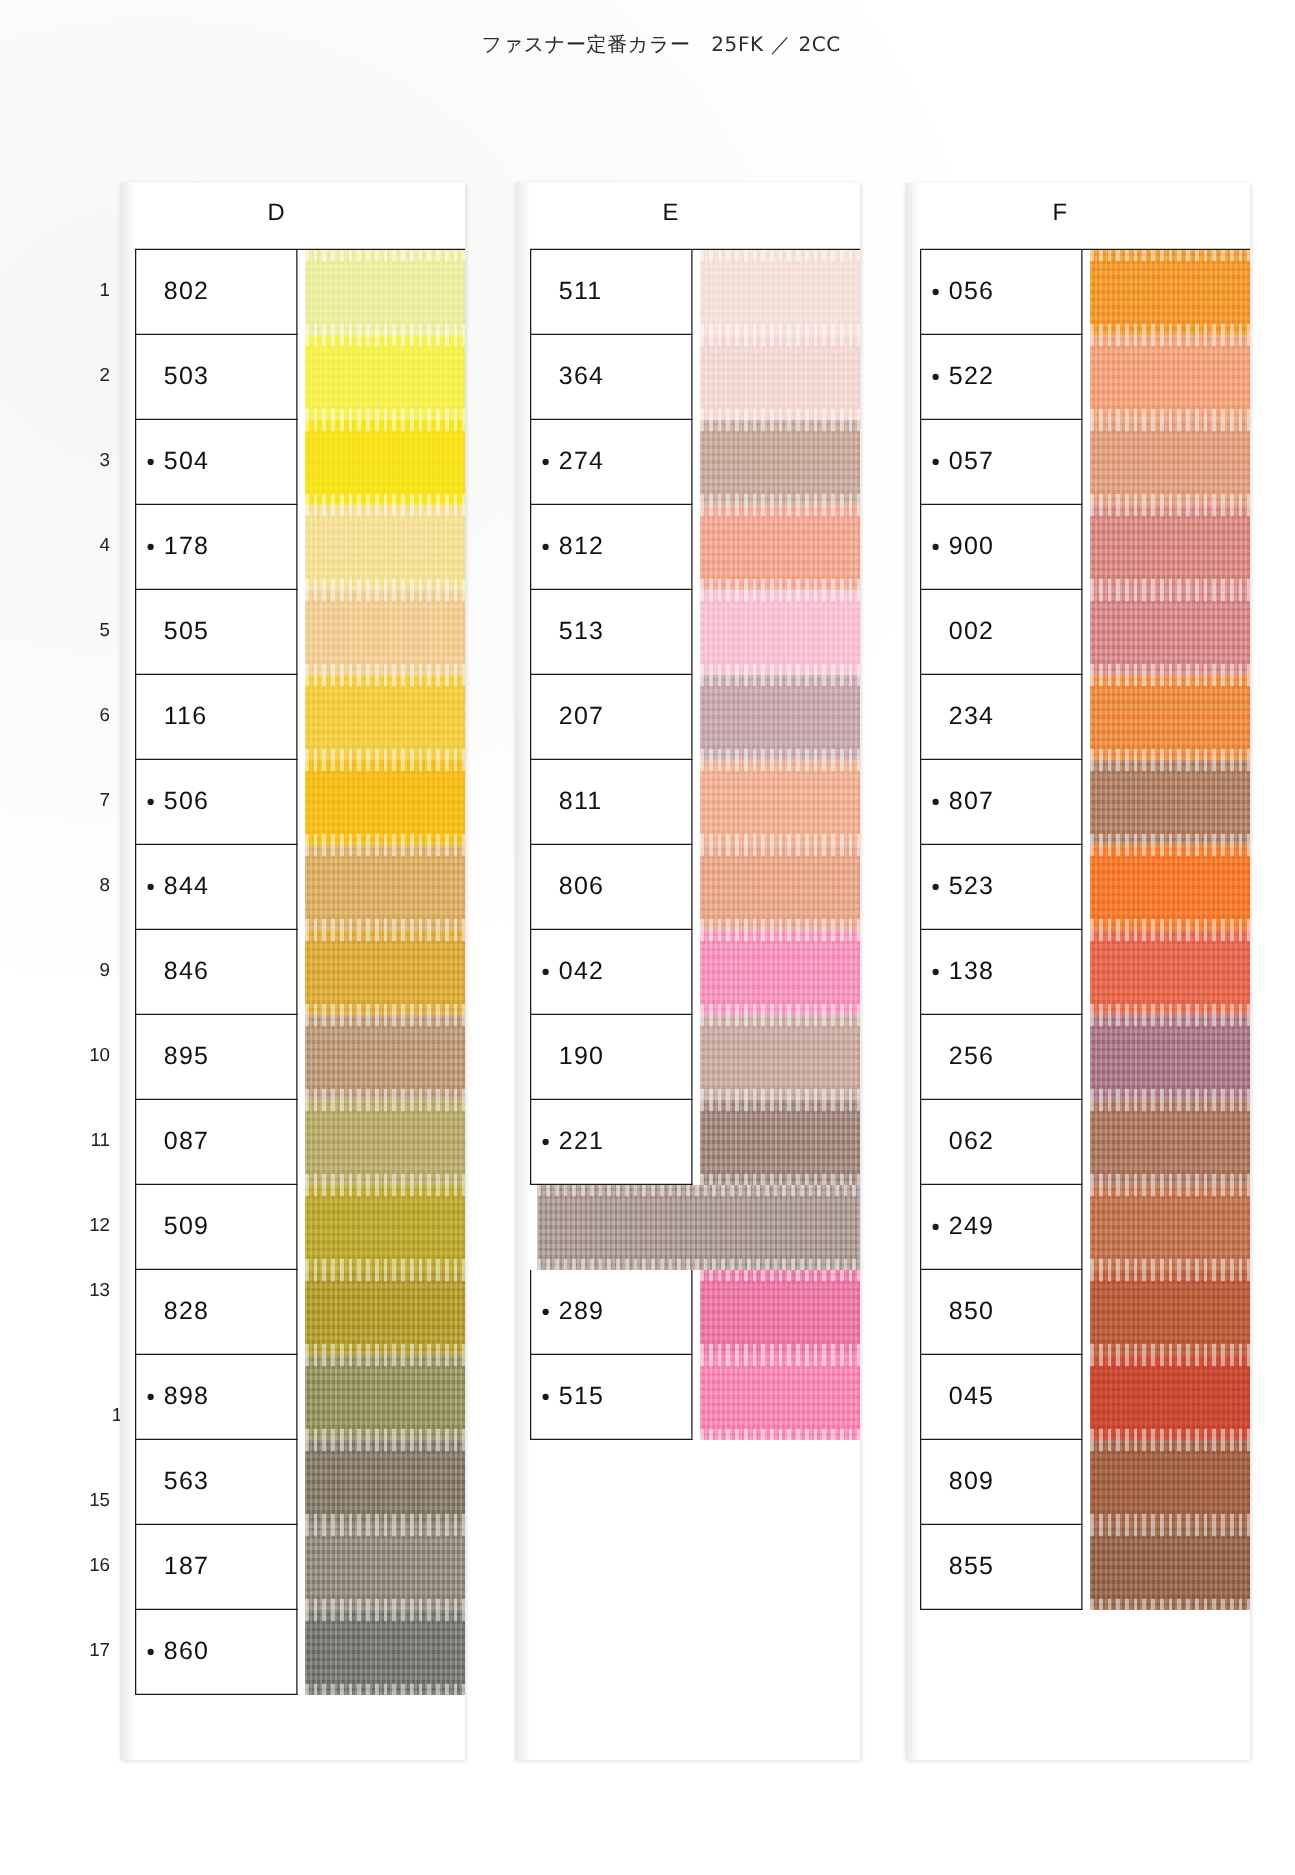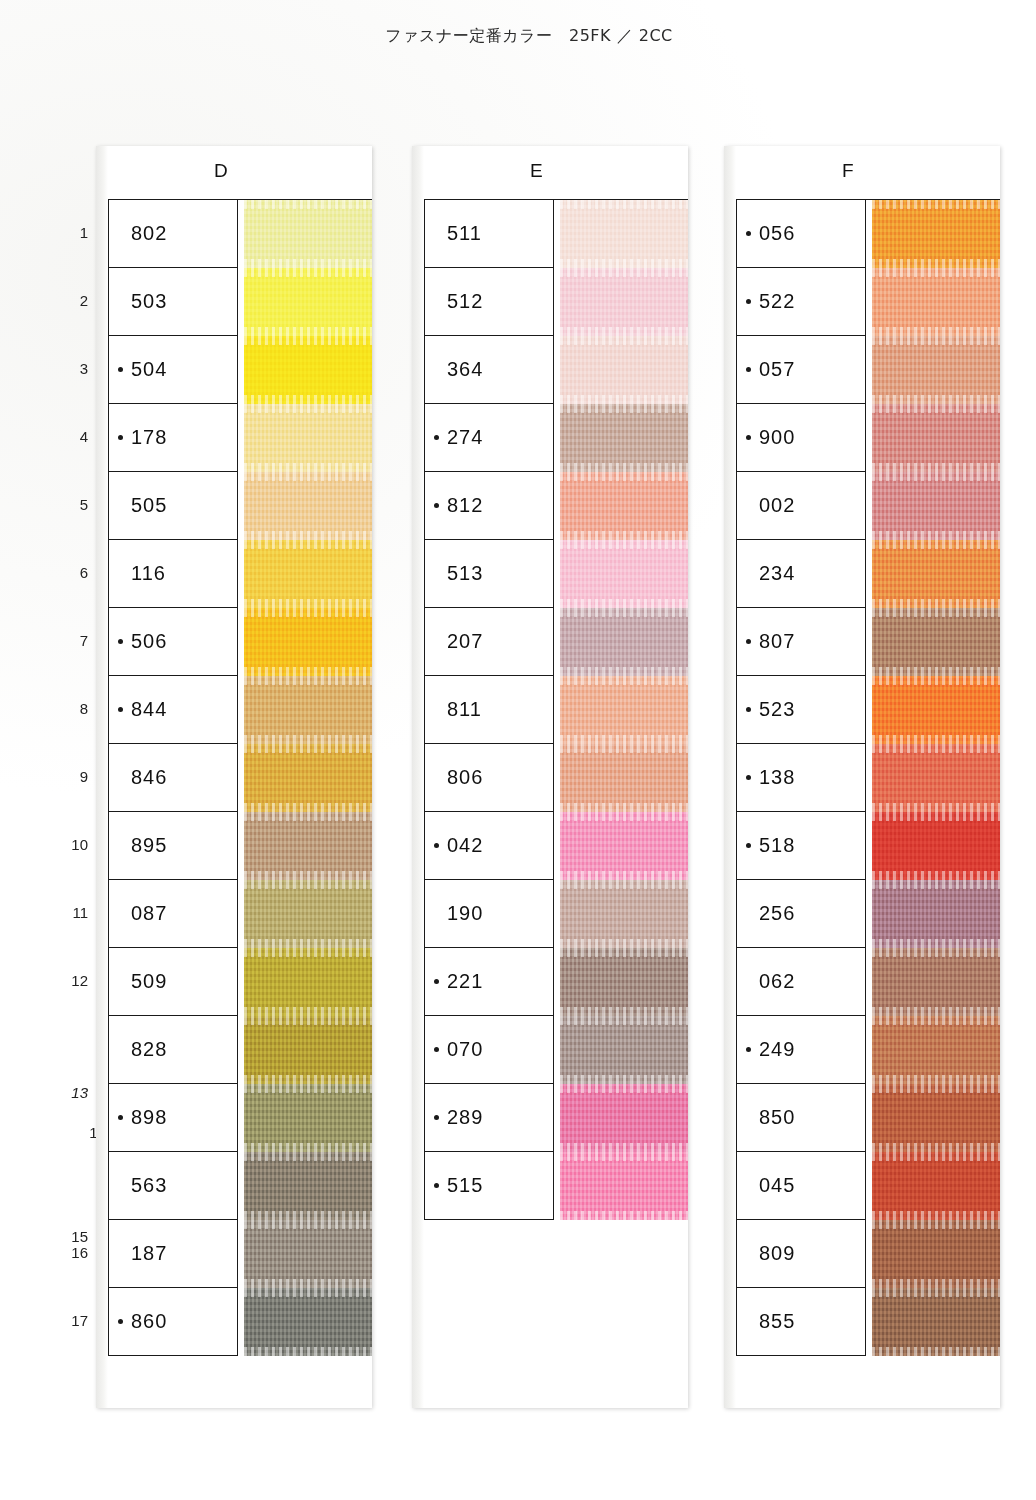--- a/index.html
+++ b/index.html
@@ -164,23 +164,23 @@
     <div class="num" style="left: 62px; top: 360px;">3</div>
     <div class="num" style="left: 62px; top: 428px;">4</div>
     <div class="num" style="left: 62px; top: 496px;">5</div>
     <div class="num" style="left: 62px; top: 564px;">6</div>
     <div class="num" style="left: 62px; top: 632px;">7</div>
     <div class="num" style="left: 62px; top: 700px;">8</div>
     <div class="num" style="left: 62px; top: 768px;">9</div>
     <div class="num" style="left: 62px; top: 836px;">10</div>
     <div class="num" style="left: 62px; top: 904px;">11</div>
     <div class="num" style="left: 62px; top: 972px;">12</div>
-    <div class="num" style="left: 62px; top: 1084px; font-style: italic;">13</div>
+    <div class="num" style="left: 62px; top: 1024px;">13</div>
     <div class="num" style="left: 80px; top: 1108px; margin-top: 16px;">14</div>
-    <div class="num" style="left: 62px; top: 1228px;">15</div>
+    <div class="num" style="left: 62px; top: 1192px;">15</div>
     <div class="num" style="left: 62px; top: 1244px;">16</div>
     <div class="num" style="left: 62px; top: 1312px;">17</div>
   </div>
 
 <div class="card d">
   <div class="edge"></div>
   <div class="card-head">
     <span class="letter">D</span>
   </div>
   <div class="rows">
@@ -392,31 +392,20 @@
         </div>
         <div class="swatch-gap"></div>
         <div class="swatch" style="background: rgb(244, 222, 214);">
           <div class="tex"></div>
           <div class="teeth"></div>
           <div class="teeth bottom"></div>
         </div>
       </div>
       <div class="row">
         <div class="code-cell">
-          <span class="code">512</span>
-        </div>
-        <div class="swatch-gap"></div>
-        <div class="swatch" style="background: rgb(244, 203, 212);">
-          <div class="tex"></div>
-          <div class="teeth"></div>
-          <div class="teeth bottom"></div>
-        </div>
-      </div>
-      <div class="row">
-        <div class="code-cell">
           <span class="code">364</span>
         </div>
         <div class="swatch-gap"></div>
         <div class="swatch" style="background: rgb(242, 213, 207);">
           <div class="tex"></div>
           <div class="teeth"></div>
           <div class="teeth bottom"></div>
         </div>
       </div>
       <div class="row">
@@ -516,24 +505,20 @@
           <span class="code">221</span>
         </div>
         <div class="swatch-gap"></div>
         <div class="swatch" style="background: rgb(154, 128, 119);">
           <div class="tex"></div>
           <div class="teeth"></div>
           <div class="teeth bottom"></div>
         </div>
       </div>
       <div class="row">
-        <div class="code-cell">
-          <span class="dot"></span>
-          <span class="code">070</span>
-        </div>
         <div class="swatch-gap"></div>
         <div class="swatch" style="background: rgb(160, 140, 134);">
           <div class="tex"></div>
           <div class="teeth"></div>
           <div class="teeth bottom"></div>
         </div>
       </div>
       <div class="row">
         <div class="code-cell">
           <span class="dot"></span>
@@ -668,32 +653,20 @@
         </div>
         <div class="swatch-gap"></div>
         <div class="swatch" style="background: rgb(226, 98, 74);">
           <div class="tex"></div>
           <div class="teeth"></div>
           <div class="teeth bottom"></div>
         </div>
       </div>
       <div class="row">
         <div class="code-cell">
-          <span class="dot"></span>
-          <span class="code">518</span>
-        </div>
-        <div class="swatch-gap"></div>
-        <div class="swatch" style="background: rgb(215, 56, 47);">
-          <div class="tex"></div>
-          <div class="teeth"></div>
-          <div class="teeth bottom"></div>
-        </div>
-      </div>
-      <div class="row">
-        <div class="code-cell">
           <span class="code">256</span>
         </div>
         <div class="swatch-gap"></div>
         <div class="swatch" style="background: rgb(162, 112, 125);">
           <div class="tex"></div>
           <div class="teeth"></div>
           <div class="teeth bottom"></div>
         </div>
       </div>
       <div class="row">

